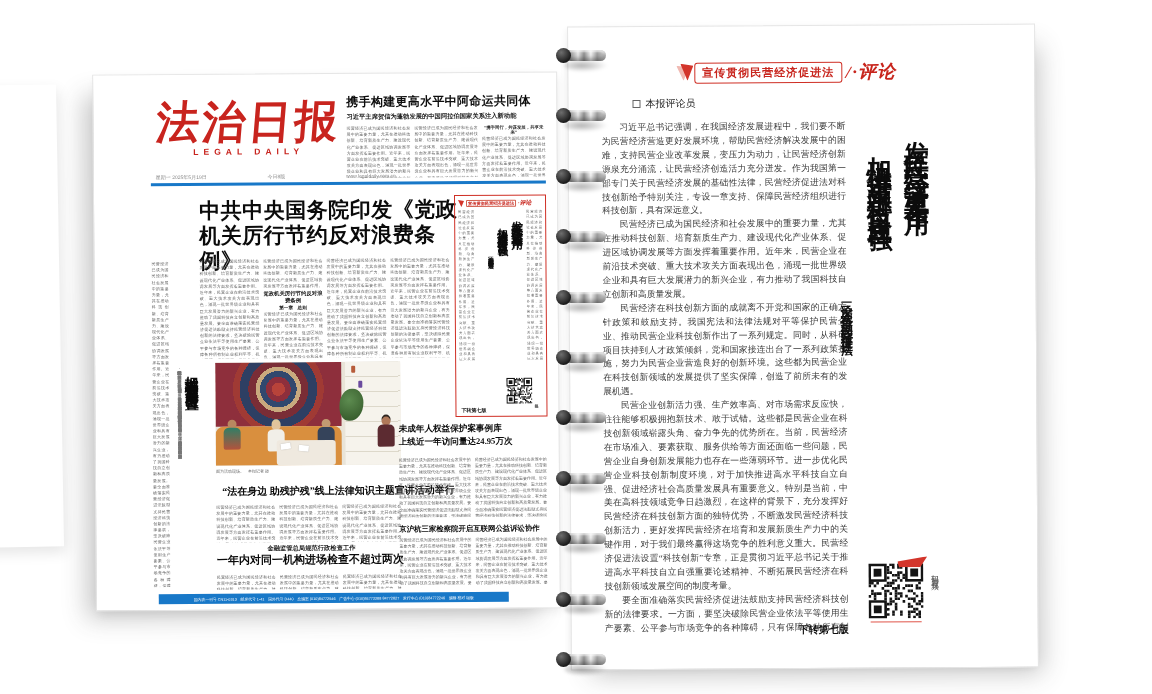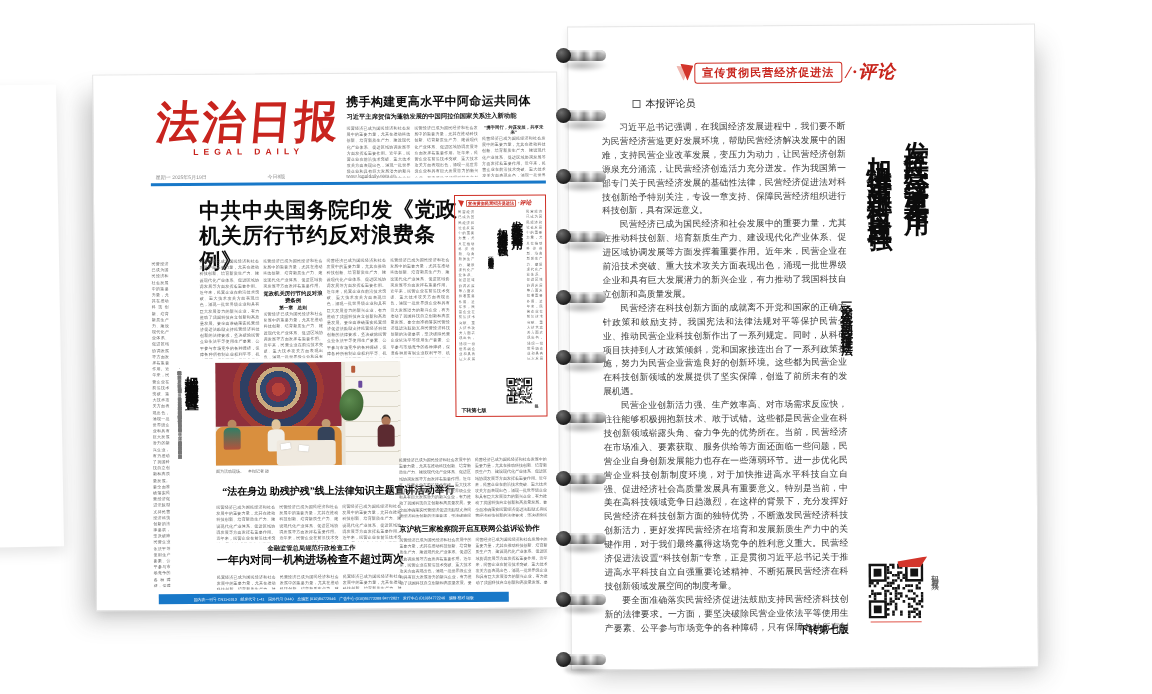--- a/index.html
+++ b/index.html
@@ -415,20 +415,24 @@
             <rect x="16" y="2" width="3" height="3" fill="#141414"></rect>
             <rect x="0" y="14" width="7" height="7" fill="#141414"></rect>
             <rect x="1" y="15" width="5" height="5" fill="#fff"></rect>
             <rect x="2" y="16" width="3" height="3" fill="#141414"></rect>
           </svg>
         </div>
       <div class="box-qr-cap">扫码看视频</div>
       <div class="box-cont">下转第七版</div>
     </div>
 
+    <div class="abs lp-minorhead serif">
+      <div>未成年人权益保护案事例库</div>
+      <div>上线近一年访问量达24.95万次</div>
+    </div>
     <div class="abs lp-cols-d colgroup">
       <div class="micro">民营经济已成为国民经济和社会发展中的重要力量，尤其在推动科技创新、培育新质生产力、建设现代化产业体系、促进区域协调发展等方面发挥着重要作用。近年来，民营企业在前沿技术突破、重大技术攻关方面表现出色，涌现一批世界级企业和具有巨大发展潜力的新兴企业，有力推动了我国科技自立创新和高质量发展。要全面准确落实民营经济促进法鼓励支持民营经济科技创新的法律要求，坚决破除民营企业依法平等使用生产要素、公平参与市场竞争的各种障碍，保障各种所有制企业权利平等、机会平等、规则平等，促进各类先进生产要素向发展新质生产力集聚，从而增强民营企业创新动力，降低民营企业创新门槛和成本，更好释放其创新潜力。</div>
       <div class="micro">民营经济已成为国民经济和社会发展中的重要力量，尤其在推动科技创新、培育新质生产力、建设现代化产业体系、促进区域协调发展等方面发挥着重要作用。近年来，民营企业在前沿技术突破、重大技术攻关方面表现出色，涌现一批世界级企业和具有巨大发展潜力的新兴企业，有力推动了我国科技自立创新和高质量发展。要全面准确落实民营经济促进法鼓励支持民营经济科技创新的法律要求，坚决破除民营企业依法平等使用生产要素、公平参与市场竞争的各种障碍，保障各种所有制企业权利平等、机会平等、规则平等，促进各类先进生产要素向发展新质生产力集聚，从而增强民营企业创新动力，降低民营企业创新门槛和成本，更好释放其创新潜力。</div>
     </div>
 
     <div class="abs lp-prochead serif">京沪杭三家检察院开启互联网公益诉讼协作</div>
     <div class="abs lp-cols-e colgroup">
       <div class="micro">民营经济已成为国民经济和社会发展中的重要力量，尤其在推动科技创新、培育新质生产力、建设现代化产业体系、促进区域协调发展等方面发挥着重要作用。近年来，民营企业在前沿技术突破、重大技术攻关方面表现出色，涌现一批世界级企业和具有巨大发展潜力的新兴企业，有力推动了我国科技自立创新和高质量发展。要全面准确落实民营经济促进法鼓励支持民营经济科技创新的法律要求，坚决破除民营企业依法平等使用生产要素、公平参与市场竞争的各种障碍，保障各种所有制企业权利平等、机会平等、规则平等，促进各类先进生产要素向发展新质生产力集聚，从而增强民营企业创新动力，降低民营企业创新门槛和成本，更好释放其创新潜力。</div>
       <div class="micro">民营经济已成为国民经济和社会发展中的重要力量，尤其在推动科技创新、培育新质生产力、建设现代化产业体系、促进区域协调发展等方面发挥着重要作用。近年来，民营企业在前沿技术突破、重大技术攻关方面表现出色，涌现一批世界级企业和具有巨大发展潜力的新兴企业，有力推动了我国科技自立创新和高质量发展。要全面准确落实民营经济促进法鼓励支持民营经济科技创新的法律要求，坚决破除民营企业依法平等使用生产要素、公平参与市场竞争的各种障碍，保障各种所有制企业权利平等、机会平等、规则平等，促进各类先进生产要素向发展新质生产力集聚，从而增强民营企业创新动力，降低民营企业创新门槛和成本，更好释放其创新潜力。</div>
     </div>

